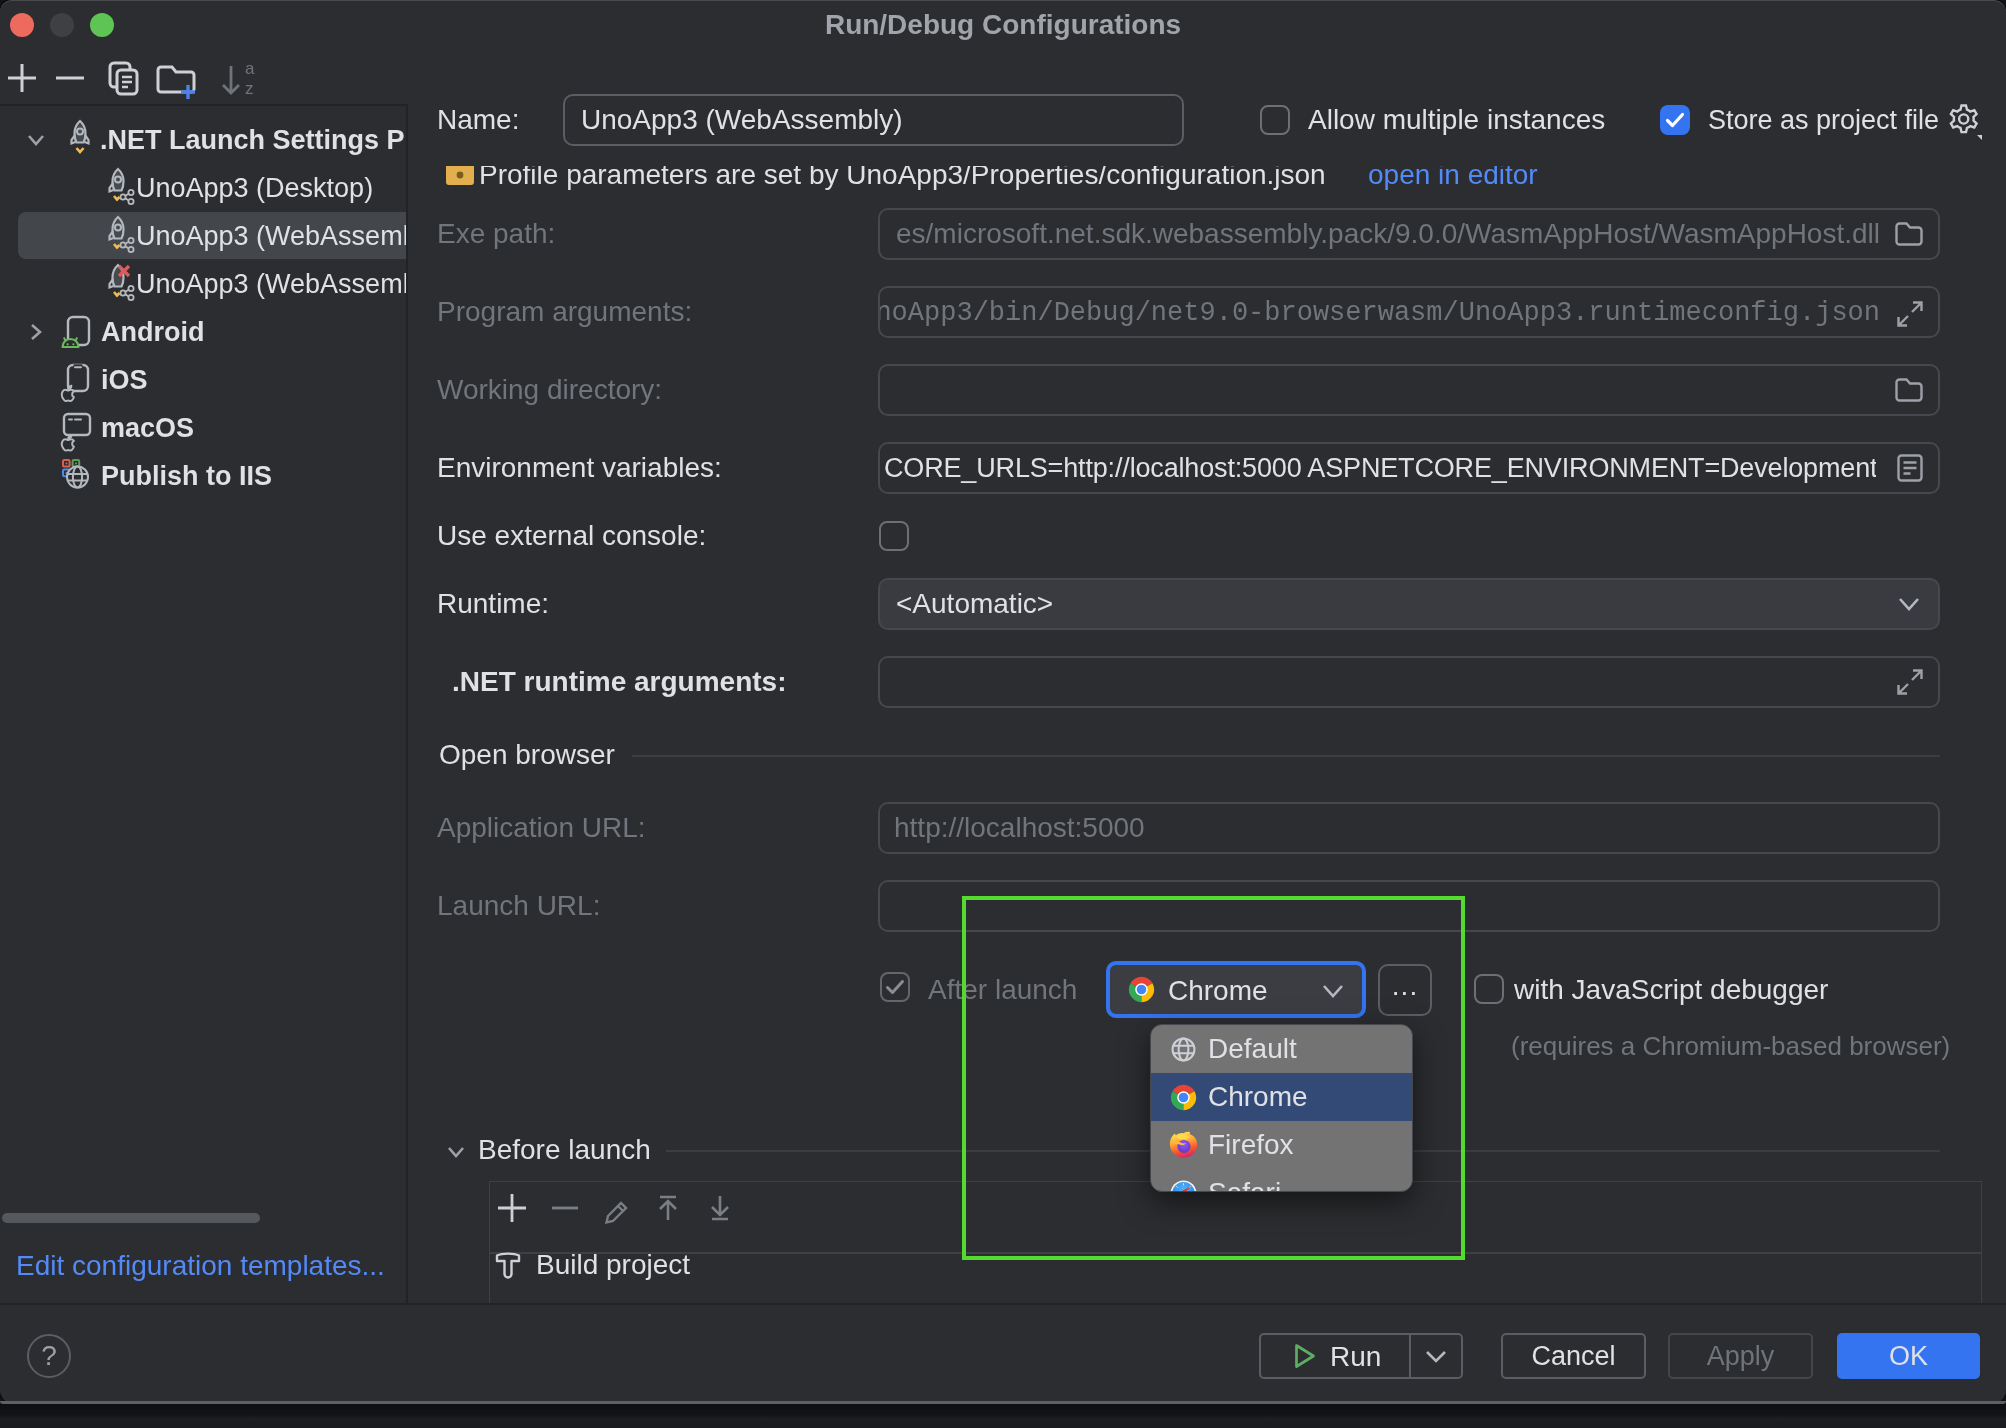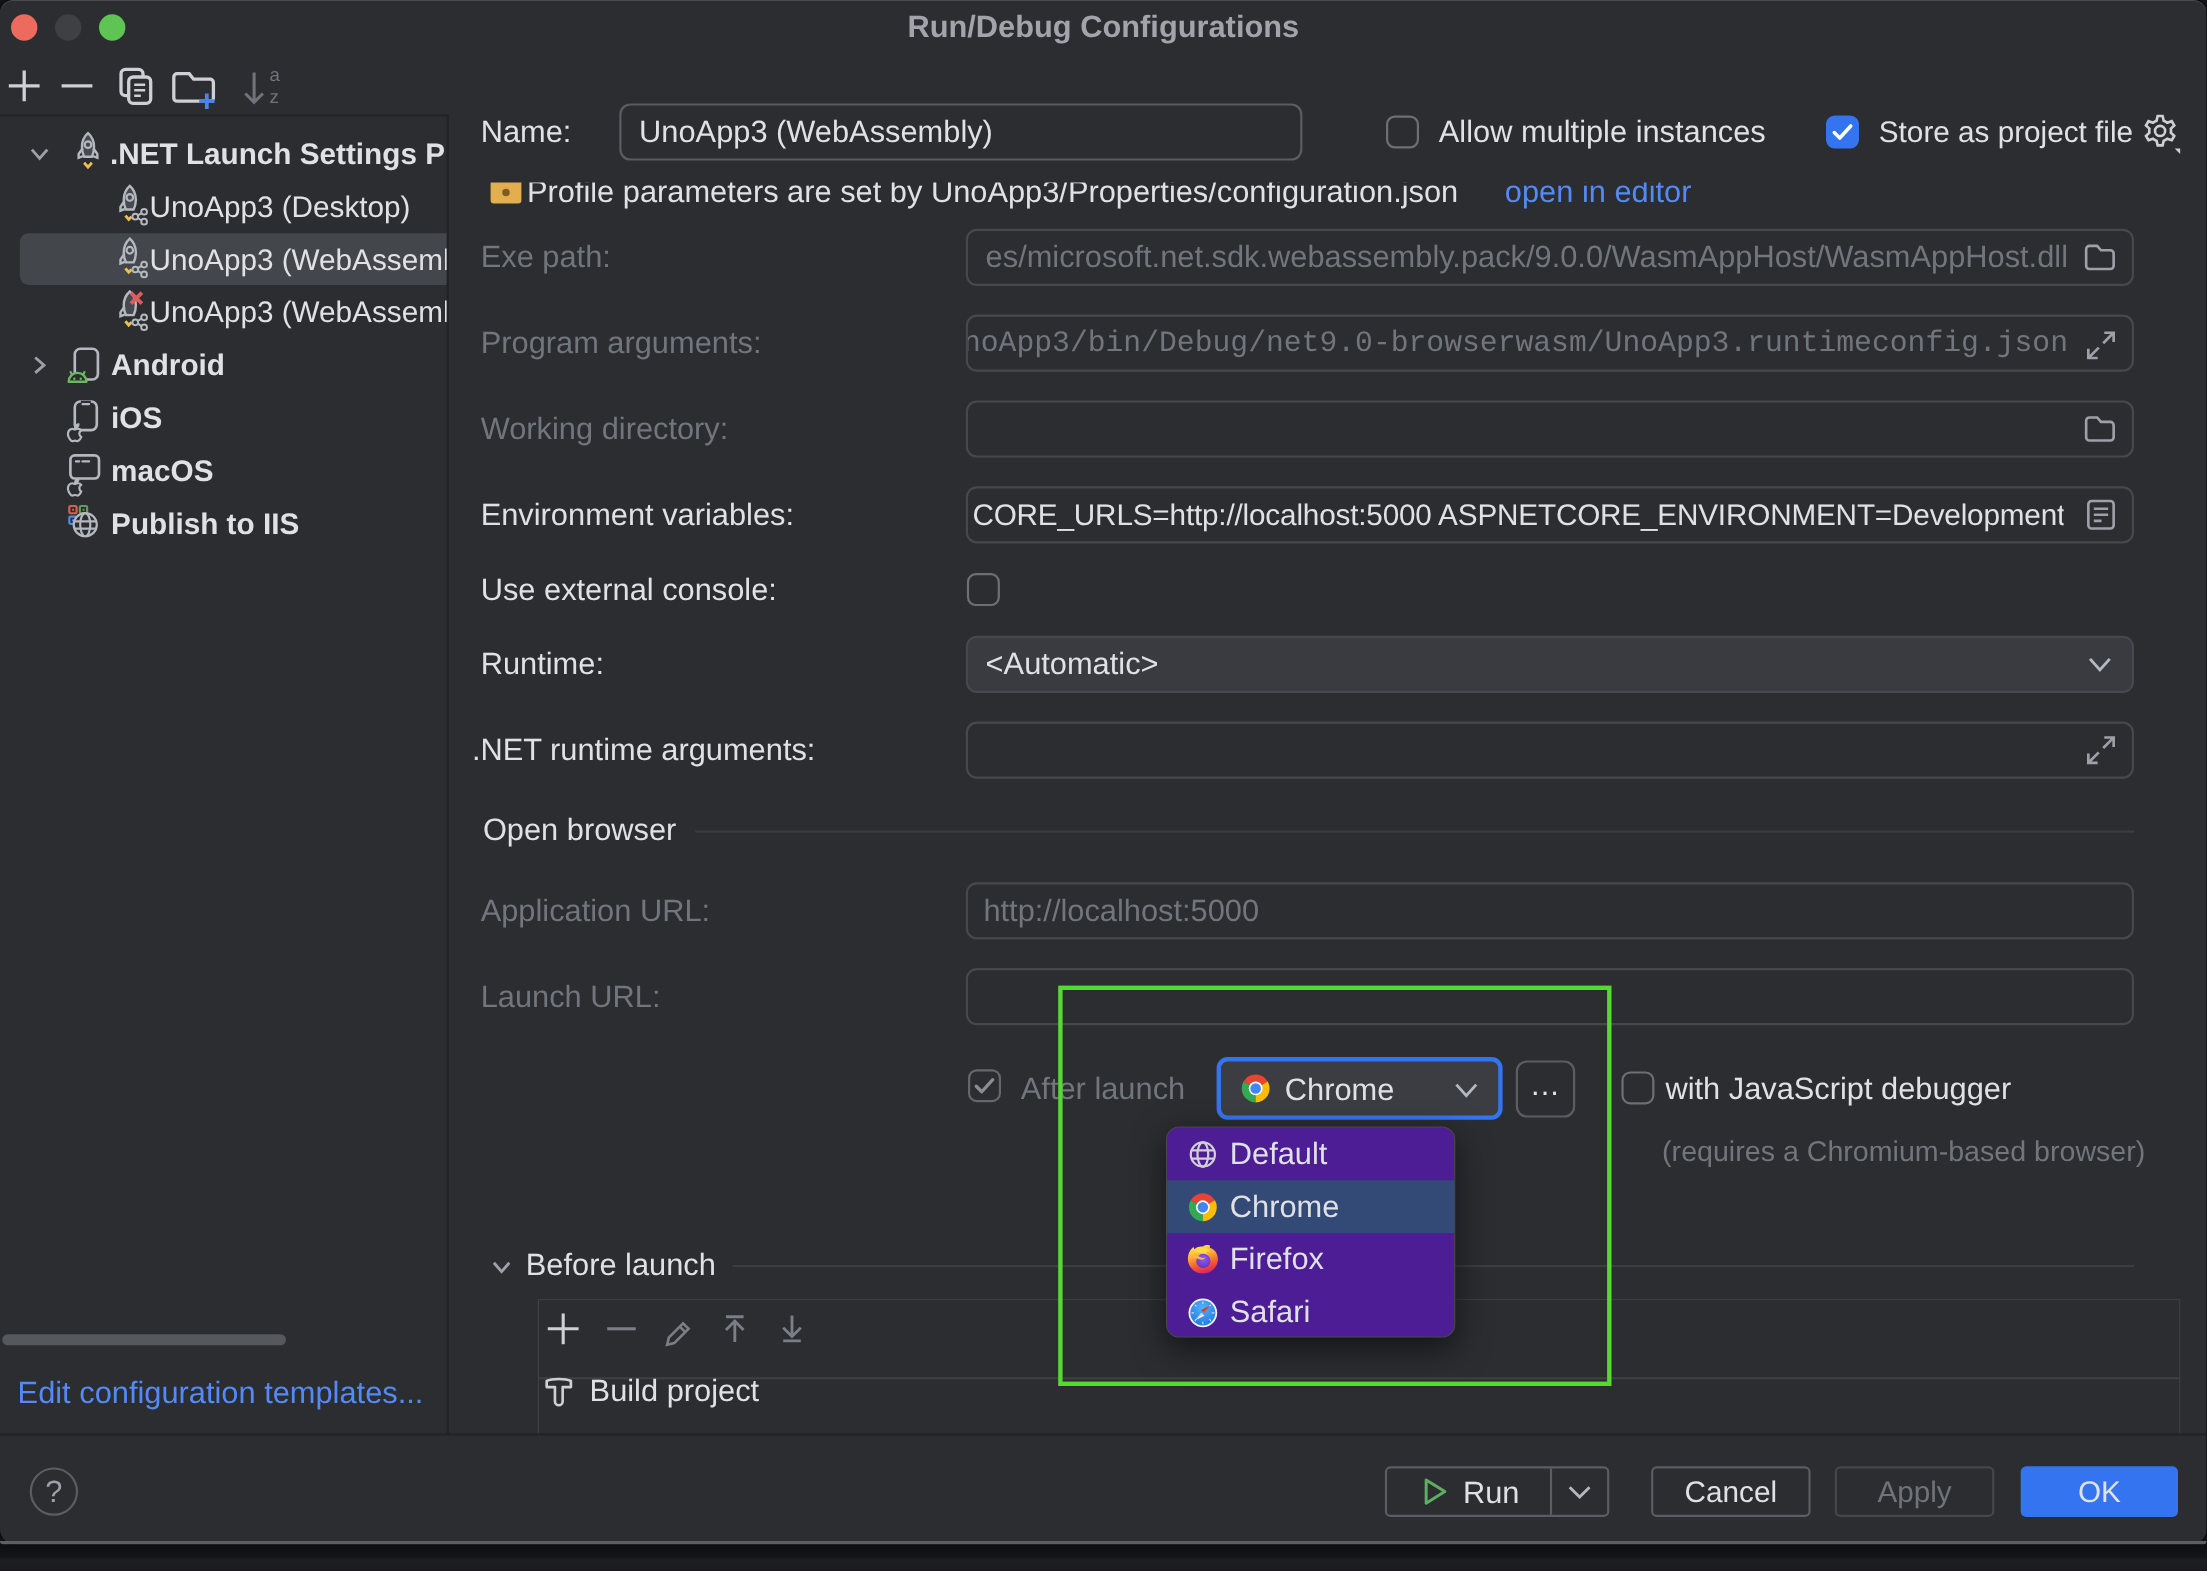--- a/index.html
+++ b/index.html
@@ -239,21 +239,21 @@
     <div class="lbl" style="left:437px;top:520px;">Use external console:</div>
     <div class="cb" style="left:879px;top:521px;"></div>
 
     <div class="lbl" style="left:437px;top:588px;">Runtime:</div>
     <div class="box" style="left:878px;top:578px;width:1062px;height:52px;border-color:#46484D;background:#393B40;"></div>
     <div class="val" style="left:896px;top:588px;">&lt;Automatic&gt;</div>
     <svg class="a" style="left:1896px;top:593px;" width="26" height="22" viewBox="0 0 26 22" fill="none">
       <path d="M4 6 L13 16 L22 6" stroke="#B4B8BF" stroke-width="2.6"></path>
     </svg>
 
-    <div class="lbl" style="left:429px;top:666px;">.NET runtime arguments:</div>
+    <div class="lbl" style="left:452px;top:666px;font-weight:bold;">.NET runtime arguments:</div>
     <div class="box" style="left:878px;top:656px;width:1062px;height:52px;border-color:#46484D;"></div>
     <svg class="a" style="left:1895px;top:667px;" width="30" height="30" viewBox="0 0 30 30" fill="none">
       <g stroke="#9DA0A8" stroke-width="2.4">
         <path d="M18 3.5 h8.5 V12 M26 4 L17 13"></path>
         <path d="M12 26.5 H3.5 V18 M4 26 L13 17"></path>
       </g>
     </svg>
 
     <div class="lbl" style="left:439px;top:739px;">Open browser</div>
     <div class="sepline" style="left:632px;top:755px;width:1308px;"></div>
@@ -330,21 +330,21 @@
 
     <div class="btn" style="left:1501px;top:1333px;width:145px;line-height:42px;">Cancel</div>
     <div class="btn" style="left:1668px;top:1333px;width:145px;line-height:42px;border-color:#43464A;color:#6F737A;">Apply</div>
     <div class="btn" style="left:1837px;top:1333px;width:143px;line-height:42px;border:none;background:#3574F0;line-height:46px;text-align:center;">OK</div>
   </div>
 </div>
 
 <div id="dlgedge"></div>
 <div id="strip"></div>
 
-<div id="popup" class="a" style="left:1060px;top:1024px;width:263px;height:192px;background:#4c1d95;border:1px solid #46484D;border-radius:12px;box-sizing:border-box;box-shadow:0 10px 30px rgba(0,0,0,0.55);overflow:hidden;">
+<div id="popup" class="a" style="left:1150px;top:1024px;width:263px;height:168px;background:#737373;border:1px solid #46484D;border-radius:12px;box-sizing:border-box;box-shadow:0 10px 30px rgba(0,0,0,0.55);overflow:hidden;">
 
   <div class="a" style="left:0;top:48px;width:263px;height:48px;background:#344A76;"></div>
 
   <svg class="a" style="left:19px;top:11px;" width="27" height="27" viewBox="0 0 32 32" fill="none">
     <g stroke="#CED0D6" stroke-width="2.4">
       <circle cx="16" cy="16" r="13"></circle>
       <ellipse cx="16" cy="16" rx="5.8" ry="13"></ellipse>
       <path d="M4 11.5 h24 M4 20.5 h24"></path>
     </g>
   </svg>

